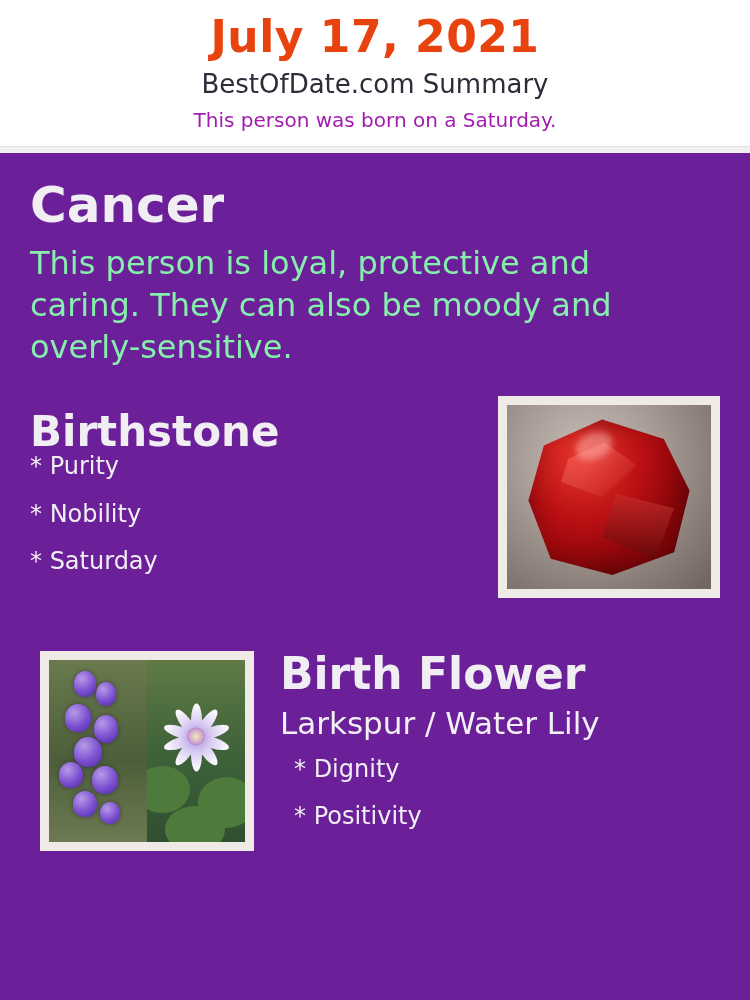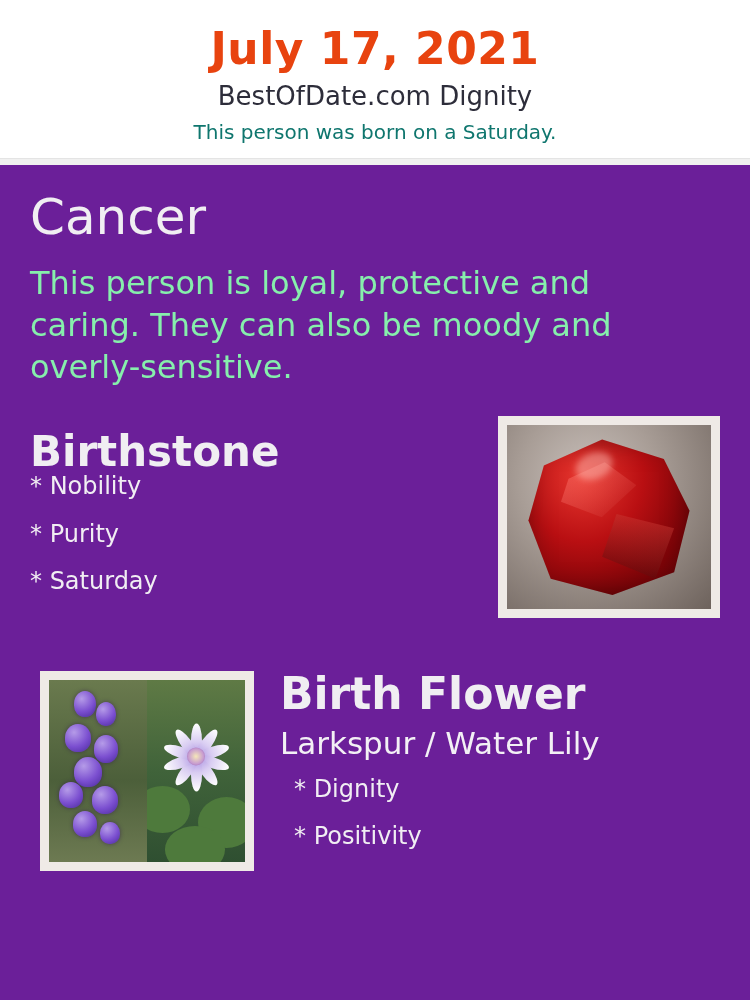--- a/index.html
+++ b/index.html
@@ -19,39 +19,39 @@
     width: 750px;
     height: 1000px;
     background: #f4f4f4;
     display: flex;
     flex-direction: column;
   }
 
   
   .header {
     background: #ffffff;
-    padding: 26px 20px 14px 20px;
+    padding: 14px 20px 14px 20px;
     text-align: center;
     box-sizing: border-box;
   }
   .header-date {
     color: #e8430f;
     font-size: 44px;
     font-weight: bold;
     line-height: 1.05;
     letter-spacing: 0.5px;
   }
   .header-summary {
     color: #2d2d3a;
     font-size: 26px;
     margin-top: 10px;
     line-height: 1.15;
   }
   .header-born {
-    color: #0f766e;
+    color: #a21caf;
     font-size: 20px;
     margin-top: 8px;
     line-height: 1.2;
   }
   .header-divider {
     height: 6px;
     background: #f0f0f0;
     border-top: 1px solid #e4e4e4;
   }
 
@@ -60,23 +60,23 @@
     flex: 1;
     background: #6b1f99;
     padding: 26px 30px 0 30px;
     box-sizing: border-box;
     position: relative;
   }
 
   .sign-name {
     color: #f0eef2;
     font-size: 50px;
-    font-weight: normal;
-    line-height: 1.05;
-    margin: 0 0 18px 0;
+    font-weight: bold;
+    line-height: 1.05;
+    margin: 0 0 10px 0;
   }
   .sign-desc {
     color: #86efac;
     font-size: 32px;
     line-height: 1.32;
     margin: 0;
     max-width: 640px;
   }
 
   
@@ -268,37 +268,37 @@
     margin: 0 0 22px 14px;
   }
 </style>
 </head>
 <body>
 
 <div class="page">
 
   <div class="header">
     <div class="header-date">July 17, 2021</div>
-    <div class="header-summary">BestOfDate.com Dignity</div>
+    <div class="header-summary">BestOfDate.com Summary</div>
     <div class="header-born">This person was born on a Saturday.</div>
   </div>
   <div class="header-divider"></div>
 
   <div class="body-purple">
 
     <div class="zodiac-block">
       <div class="sign-name">Cancer</div>
       <div class="sign-desc">This person is loyal, protective and caring. They can also be moody and overly-sensitive.</div>
     </div>
 
     <div class="stone-block">
       <div class="stone-text">
         <div class="section-title">Birthstone</div>
+        <div class="trait">* Purity</div>
         <div class="trait">* Nobility</div>
-        <div class="trait">* Purity</div>
         <div class="trait">* Saturday</div>
       </div>
       <div class="stone-photo">
         <div class="stone-photo-inner">
           <div class="ruby">
             <div class="ruby-facet-a"></div>
             <div class="ruby-facet-b"></div>
             <div class="ruby-shine"></div>
           </div>
         </div>

